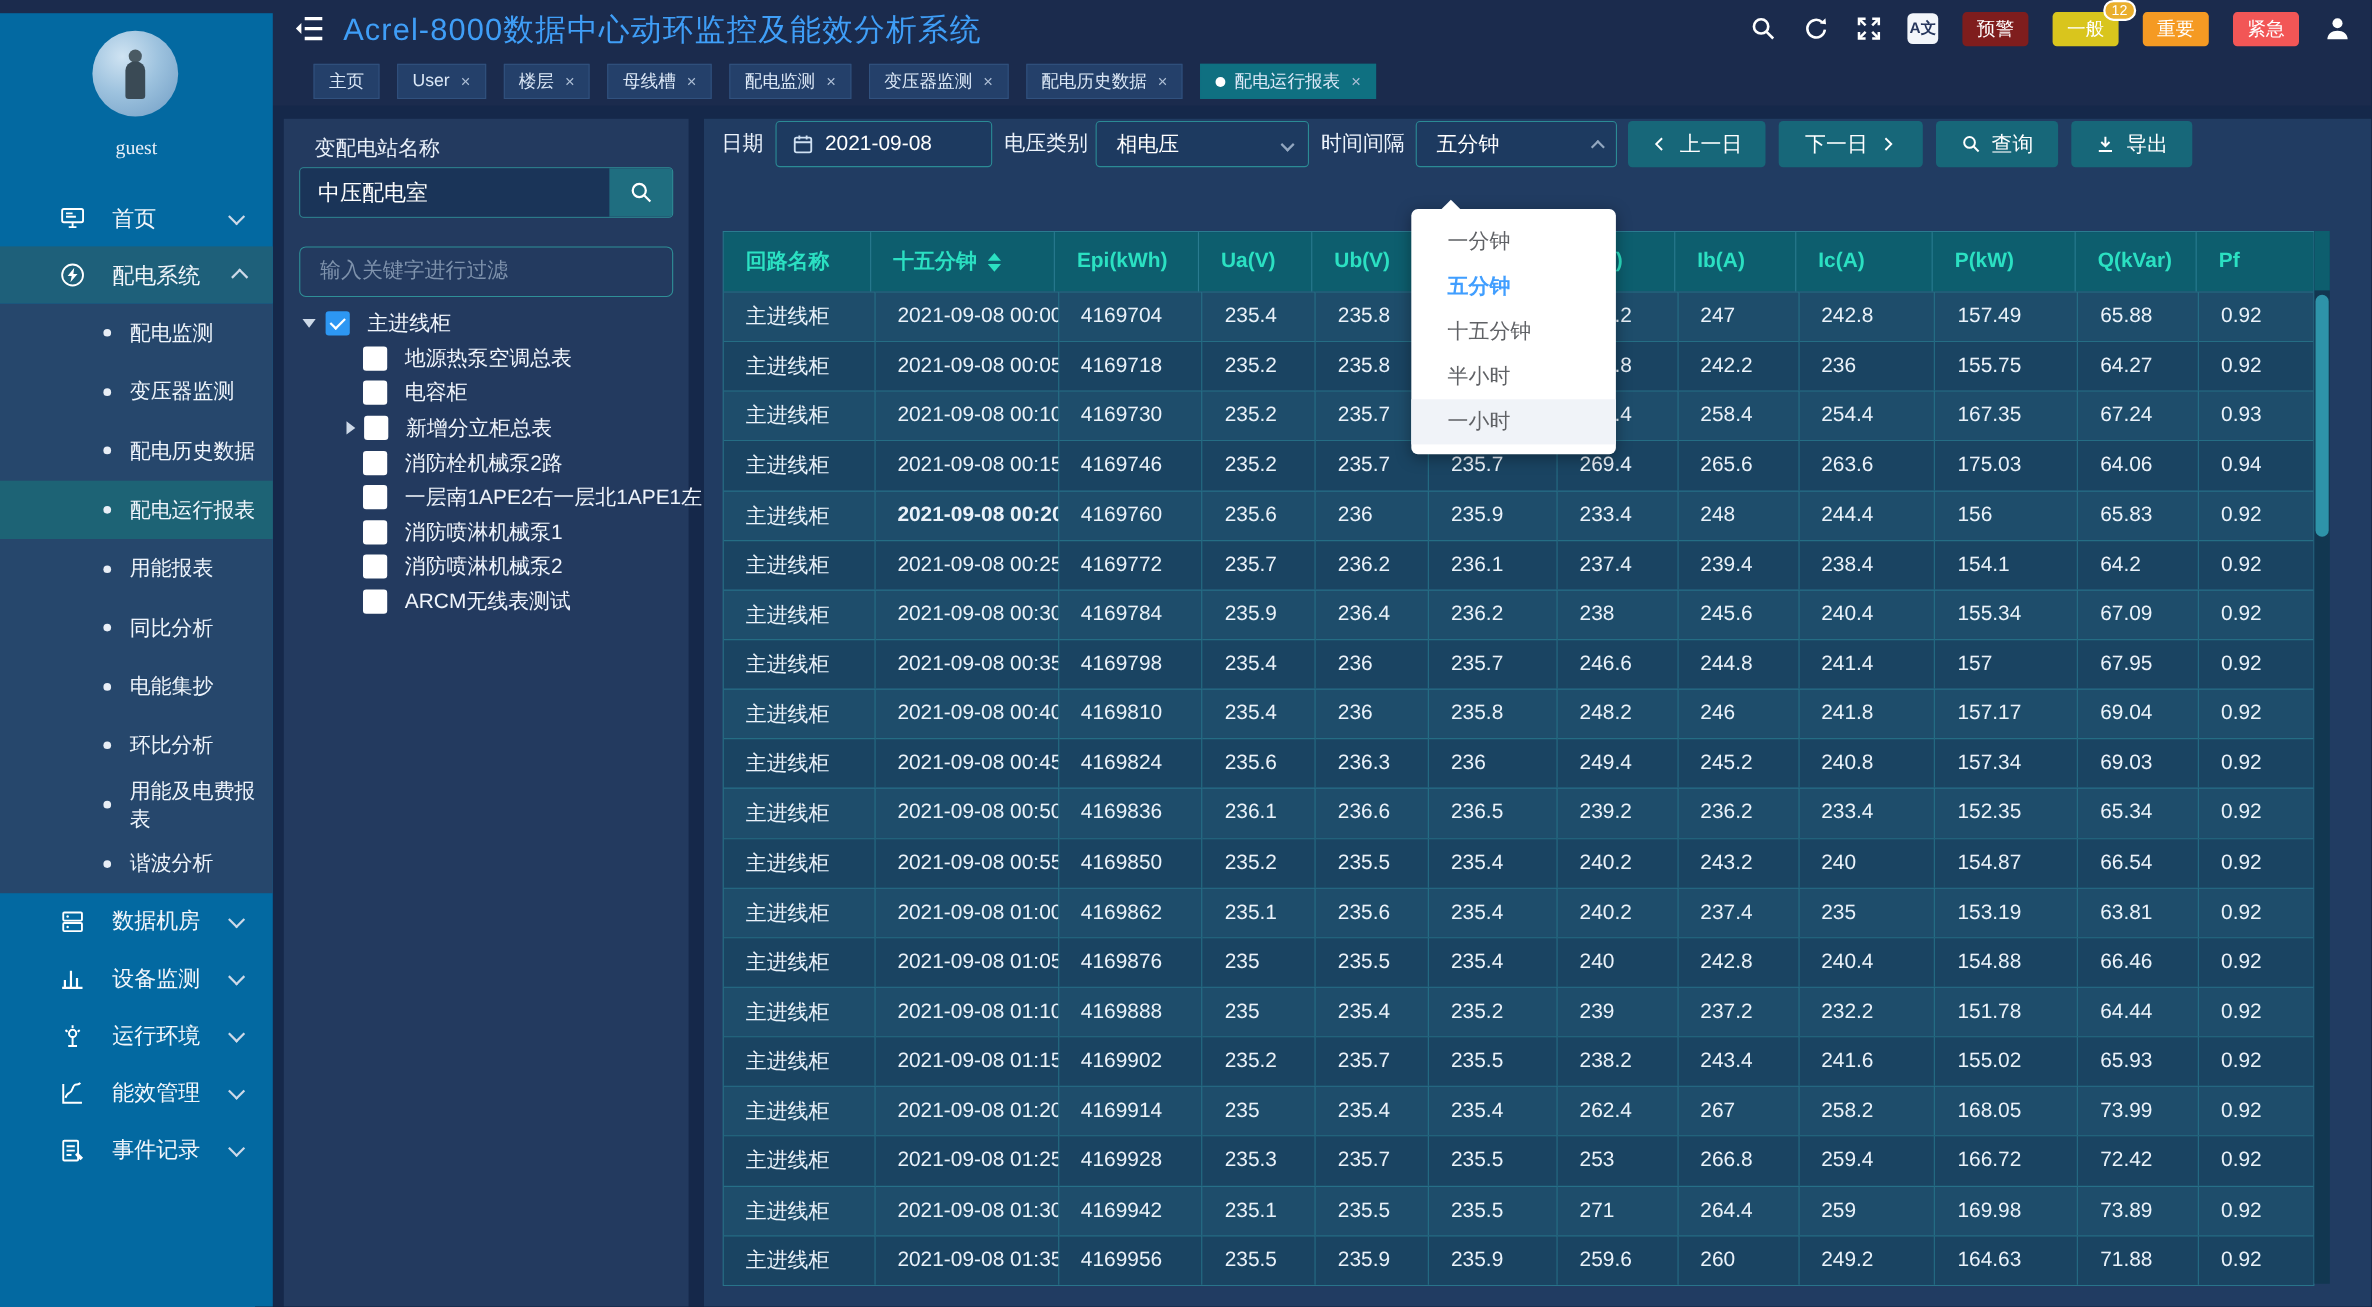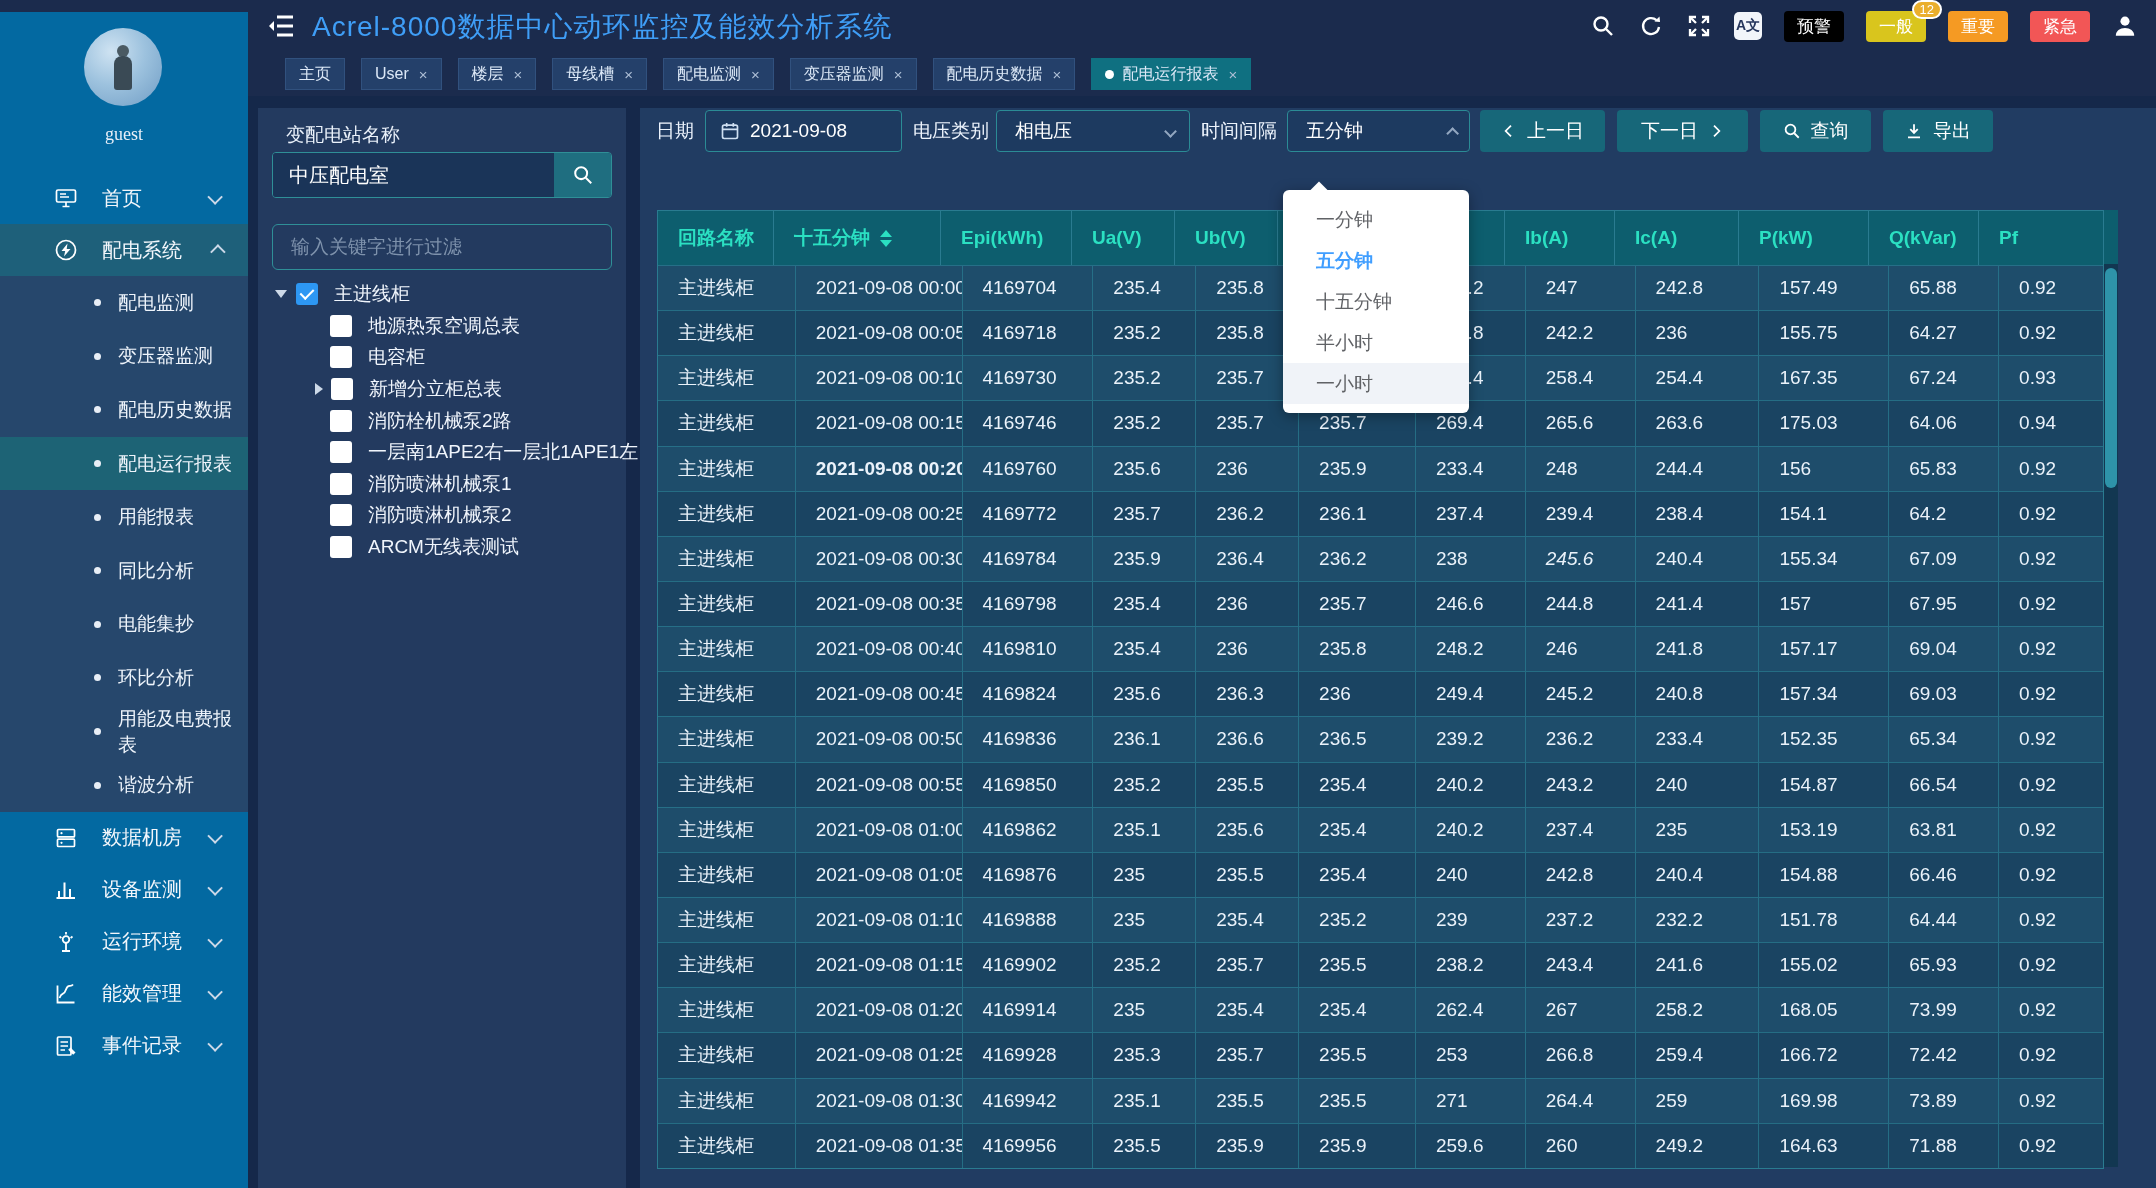--- a/index.html
+++ b/index.html
@@ -130,21 +130,21 @@
           </svg>
       </div>
       <div class="tbicon">
         <svg width="24" height="24" viewBox="0 0 24 24" stroke="#fff" stroke-width="2.3" fill="none">
           <path d="M3 9V3h6M15 3h6v6M21 15v6h-6M9 21H3v-6"></path>
             <path d="M4 4l5 5M20 4l-5 5M20 20l-5-5M4 20l5-5"></path>
         </svg>
       </div>
       <div class="translate-box">A文</div>
       <div id="badges" style="display:flex;gap:22px;align-items:center;">
-          <div class="badge" style="background: #000000;"><span>预警</span></div>
+          <div class="badge" style="background: #7f1d1d;"><span>预警</span></div>
           <div class="badge" style="background: rgb(217, 197, 29);"><span>一般</span><span class="badge-bubble">12</span></div>
           <div class="badge" style="background: rgb(245, 154, 35);"><span>重要</span></div>
           <div class="badge" style="background: rgb(242, 86, 86);"><span>紧急</span></div>
         </div>
       <div class="tbicon">
         <svg width="26" height="26" viewBox="0 0 24 24">
             <circle cx="12" cy="7.5" r="4.2" fill="#fff"></circle>
             <path d="M3.5 21c0-4.6 3.8-7.2 8.5-7.2s8.5 2.6 8.5 7.2z" fill="#fff"></path>
           </svg>
       </div>
@@ -403,21 +403,21 @@
     <button class="tbtn" style="left:1243px; width:110px;">
       <svg width="18" height="18" viewBox="0 0 24 24" stroke="#fff" stroke-width="2.4" fill="none">
           <path d="M12 3v11M7 9.5l5 5 5-5M4 20.5h16"></path>
         </svg>
       <span>导出</span>
     </button>
   </div>
 
   <div class="rpt-table">
     <div class="thead" id="thead">
-        <div class="th" style="width: 116px;">
+        <div class="th" style="width: 134px;">
           <span>回路名称</span>
         </div>
         <div class="th" style="width: 167px;">
           <span>十五分钟</span>
           <span class="sorter">
             <i class="s-up"></i>
             <i class="s-dn"></i>
           </span>
         </div>
         <div class="th" style="width: 131px;">
@@ -537,21 +537,21 @@
           <div class="td" style="width: 104px;">0.92</div>
         </div>
         <div class="trow odd">
           <div class="td" style="width: 138px;">主进线柜</div>
           <div class="td" style="width: 167px;">2021-09-08 00:30</div>
           <div class="td" style="width: 131px;">4169784</div>
           <div class="td" style="width: 103px;">235.9</div>
           <div class="td" style="width: 103px;">236.4</div>
           <div class="td" style="width: 117px;">236.2</div>
           <div class="td" style="width: 110px;">238</div>
-          <div class="td" style="width: 110px; font-style: italic;">245.6</div>
+          <div class="td" style="width: 110px;">245.6</div>
           <div class="td" style="width: 124px;">240.4</div>
           <div class="td" style="width: 130px;">155.34</div>
           <div class="td" style="width: 110px;">67.09</div>
           <div class="td" style="width: 104px;">0.92</div>
         </div>
         <div class="trow even">
           <div class="td" style="width: 138px;">主进线柜</div>
           <div class="td" style="width: 167px;">2021-09-08 00:35</div>
           <div class="td" style="width: 131px;">4169798</div>
           <div class="td" style="width: 103px;">235.4</div>

